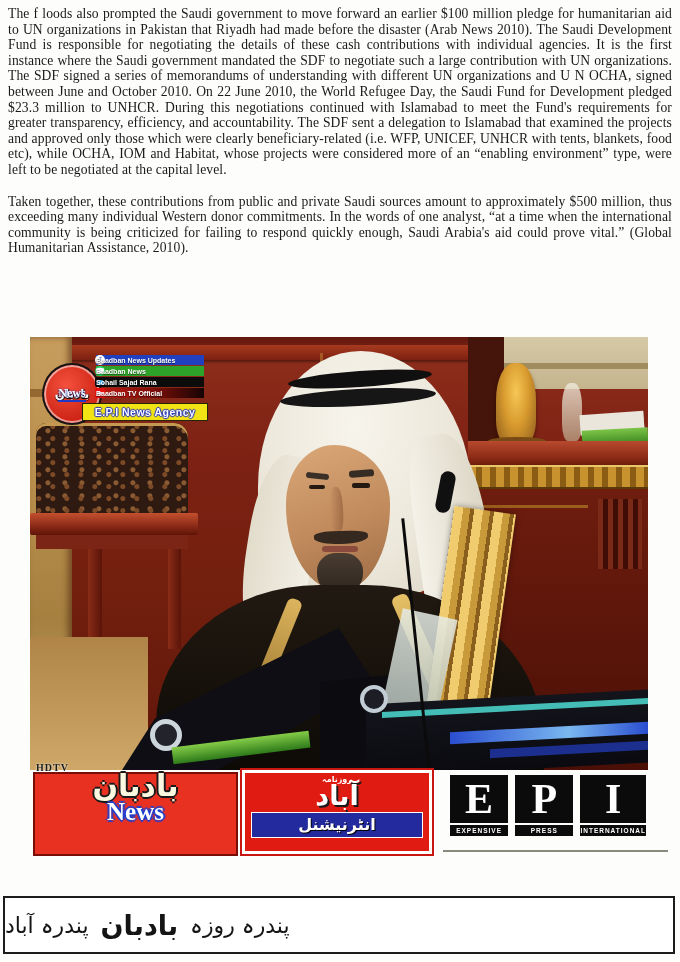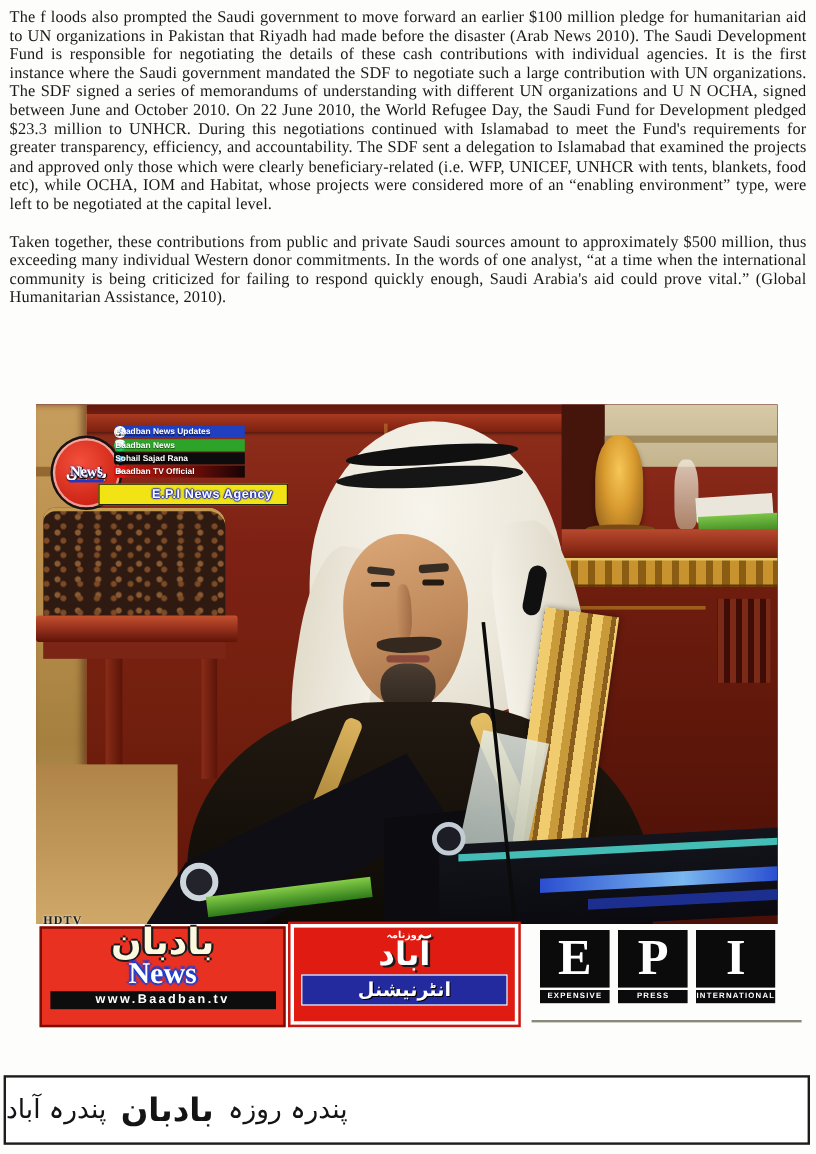--- a/index.html
+++ b/index.html
@@ -88,21 +88,21 @@
   .row-wa{background:#2ea32a;}
   .row-tw{background:#0c0c0c;}
   .row-yt{background:linear-gradient(90deg,#c41a10 0%,#7a0e08 55%,#150404 100%);}
   .ic{width:10px;height:10px;margin-left:-1px;flex:0 0 10px;position:relative;border-radius:2px;}
   .ic-fb{background:#fff;border-radius:50%;color:#1a57c8;font-family:"Liberation Serif",serif;font-weight:bold;font-size:9px;line-height:10px;text-align:center;}
   .ic-wa{background:#25d366;border-radius:50%;color:#fff;font-size:7px;line-height:10px;text-align:center;}
   .ic-tw{background:#0a0a0a;}
   .ic-tw i{position:absolute;left:2px;top:3px;width:7px;height:5px;background:#3ab0f0;border-radius:60% 80% 40% 60%;transform:rotate(-12deg);}
   .ic-yt{background:#e81010;border-radius:2px;}
   .ic-yt i{position:absolute;left:3px;top:2.5px;width:0;height:0;border-left:5px solid #fff;border-top:2.5px solid transparent;border-bottom:2.5px solid transparent;}
-  .ov-banner{left:52px;top:66px;width:124px;height:16px;background:#f2e414;border:1px solid #25250a;z-index:5;display:flex;align-items:center;justify-content:center;font-family:"Liberation Sans",sans-serif;font-size:10.5px;font-weight:bold;color:#fdfdff;text-shadow:-1px 0 1px #2030c0,1px 0 1px #2030c0,0 -1px 1px #2030c0,0 1px 1px #2030c0;letter-spacing:.5px;white-space:nowrap;padding-left:32px;}
+  .ov-banner{left:52px;top:66px;width:124px;height:16px;background:#f2e414;border:1px solid #25250a;z-index:5;display:flex;align-items:center;justify-content:center;font-family:"Liberation Sans",sans-serif;font-size:10.5px;font-weight:bold;color:#fdfdff;text-shadow:-1px 0 1px #2030c0,1px 0 1px #2030c0,0 -1px 1px #2030c0,0 1px 1px #2030c0;letter-spacing:.5px;white-space:nowrap;}
 
   
   .hdtv{position:absolute;left:36px;top:762px;font-family:"Liberation Serif",serif;font-weight:bold;font-size:10px;letter-spacing:1px;color:#1c1c1c;text-shadow:0 0 2px #fff;z-index:6;}
   .logo-baadban{position:absolute;left:33px;top:772px;width:205px;height:84px;background:#e93122;border:2px solid #7a0e06;box-sizing:border-box;display:flex;flex-direction:column;align-items:center;z-index:5;}
   .logo-baadban .urdu{font-family:"DejaVu Sans",sans-serif;font-weight:bold;font-size:30px;line-height:32px;color:#fdf8e0;text-shadow:-2px 0 0 #1a1a1a,2px 0 0 #1a1a1a,0 -2px 0 #1a1a1a,0 2px 0 #1a1a1a;margin-top:-4px;}
   .logo-baadban .news{font-family:"Liberation Serif",serif;font-weight:bold;font-size:25px;line-height:24px;color:#fff;text-shadow:-2px 0 1px #1a3fd4,2px 0 1px #1a3fd4,0 -2px 1px #1a3fd4,0 2px 1px #1a3fd4;margin-top:-2px;}
   .logo-baadban .site{margin-top:2px;width:188px;height:15px;background:#0d0d0d;color:#fff;font-family:"Liberation Sans",sans-serif;font-weight:bold;font-size:10.5px;letter-spacing:2px;text-align:center;line-height:15px;}
 
   .logo-post{position:absolute;left:242px;top:770px;width:190px;height:84px;background:#e01b12;border:3px solid #fff;outline:2px solid #c81610;box-sizing:border-box;display:flex;flex-direction:column;align-items:center;z-index:5;font-family:"DejaVu Sans",sans-serif;color:#fff;}
   .logo-post .daily{font-size:8px;line-height:9px;margin-top:2px;font-weight:bold;}
@@ -218,21 +218,20 @@
         <span class="lbl">Baadban TV Official</span>
       </div>
     </div>
     <div class="ov-banner">E.P.I News Agency</div>
   </div>
 
   <div class="hdtv">HDTV</div>
   <div class="logo-baadban">
     <span class="urdu">بادبان</span>
     <span class="news">News</span>
-    <span class="site">www.Baadban.tv</span>
   </div>
 
   <div class="logo-post">
     <span class="daily">روزنامہ</span>
     <span class="post">آباد</span>
     <span class="band">انٹرنیشنل</span>
   </div>
 
   <div class="logo-epi">
     <div class="epi-unit">

